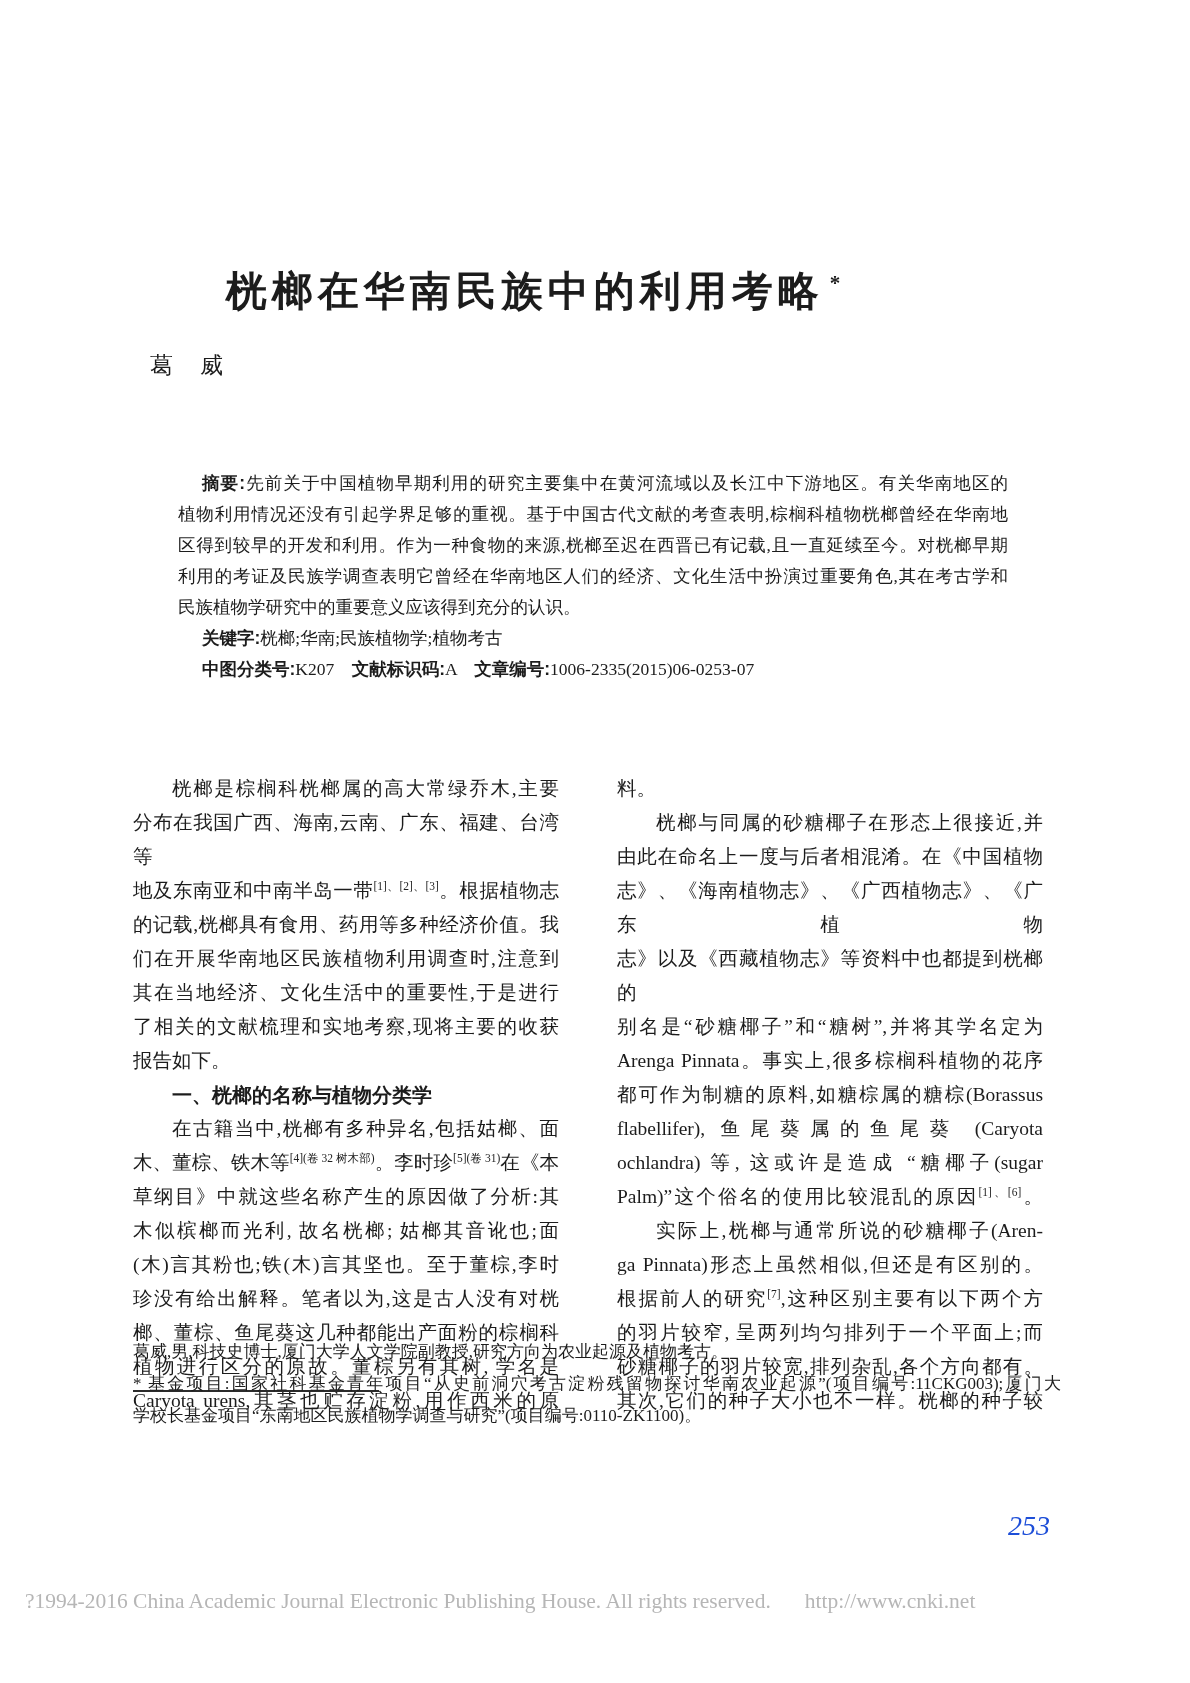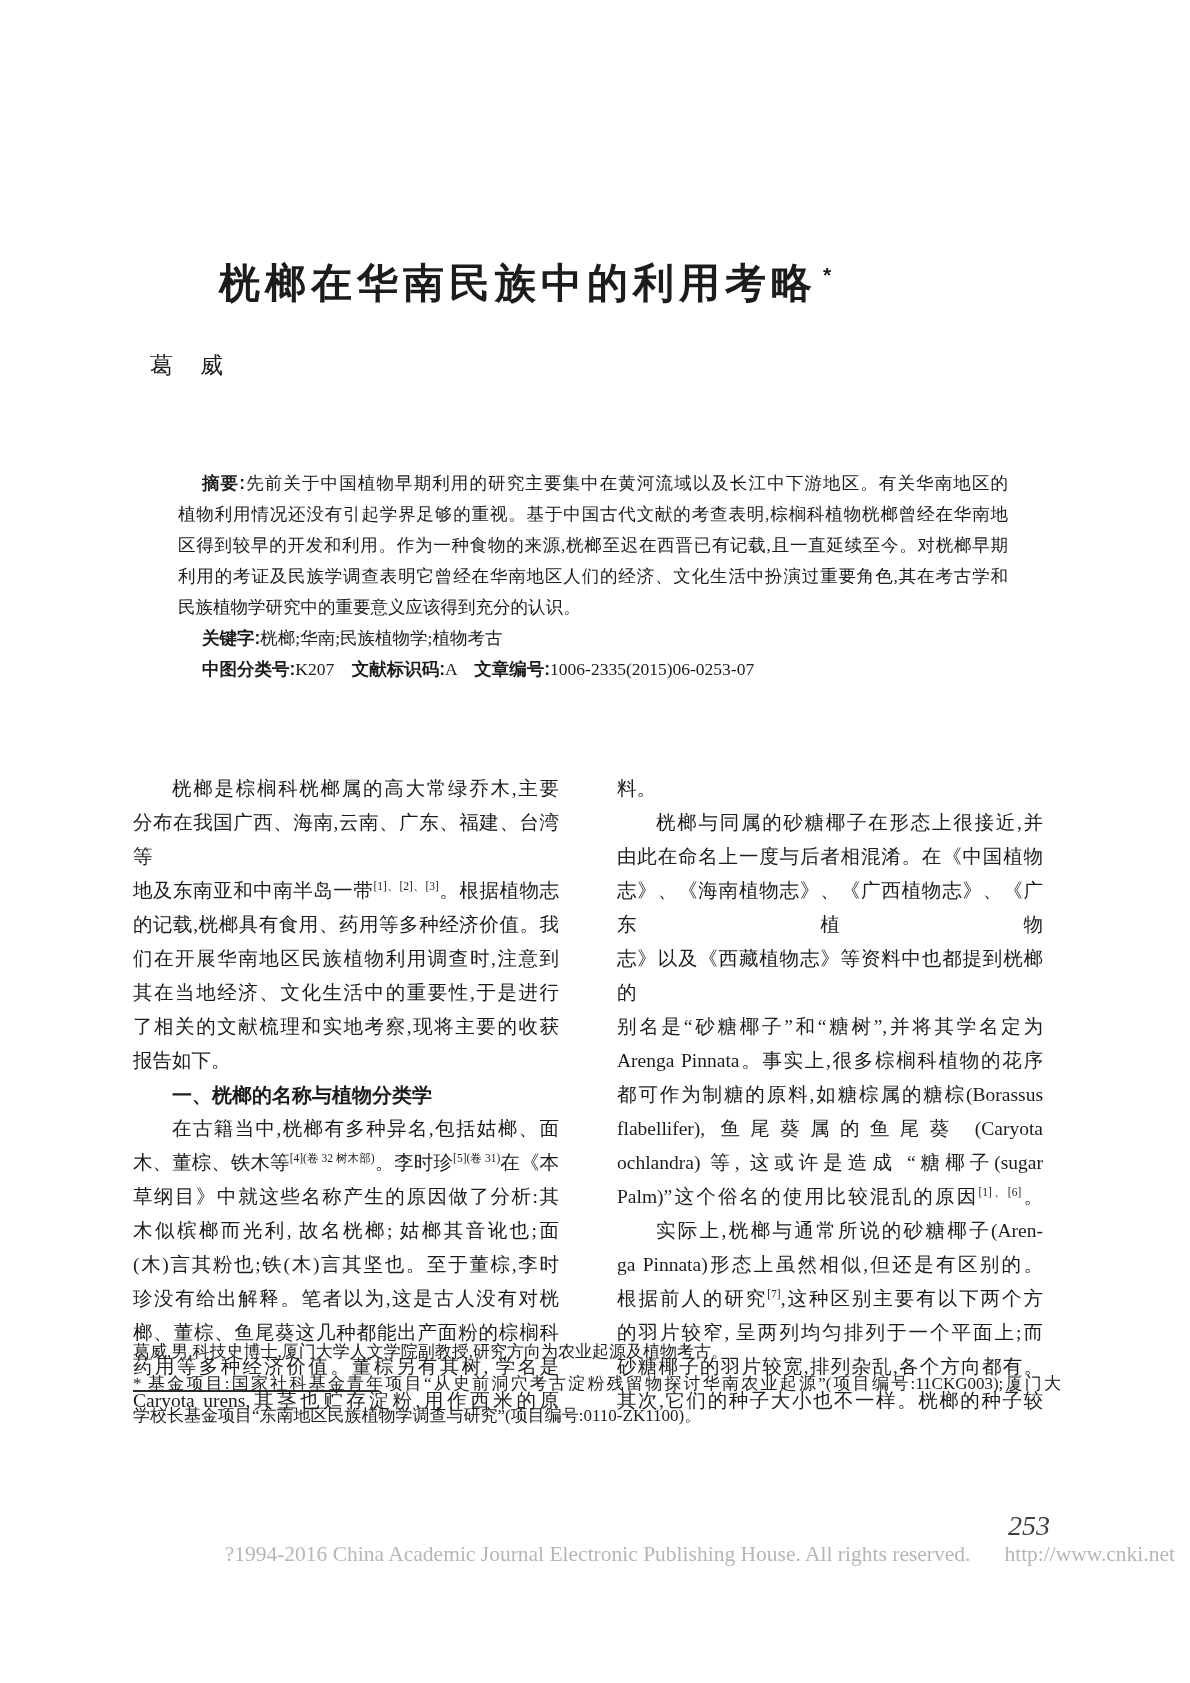--- a/index.html
+++ b/index.html
@@ -2,23 +2,23 @@
 <html><head>
 <meta charset="utf-8">
 <style>
   html,body { margin:0; padding:0; background:#e8e8e8; }
   .page {
     position:relative; width:1190px; height:1683px; margin:0 auto;
     background:#ffffff; overflow:hidden;
     font-family:"Liberation Serif", serif; color:#1c1c1c;
   }
   .title {
-    position:absolute; top:256px; left:95px; width:860px; margin:0;
+    position:absolute; top:256px; left:95px; width:860px; margin:8px;
     text-align:center; font-size:41px; font-weight:700; letter-spacing:5px;
-    font-family:Liberation Sans, sans-serif;
+    font-family:Liberation Serif, serif;
   }
   .title sup { font-size:21px; letter-spacing:0; margin-left:6px; }
   .author {
     position:absolute; top:350px; left:150px; width:1000px;
     text-align:left; font-size:23px; letter-spacing:2px;
   }
   .front {
     position:absolute; left:178px; top:468px; width:830px;
     font-size:17.5px; line-height:31px;
   }
@@ -37,27 +37,26 @@
   .fnrule {
     position:absolute; left:133px; top:1390px; width:246px;
     border-top:2px solid #2b2b2b; height:0;
   }
   .footnotes {
     position:absolute; left:133px; top:1336px; width:928px;
     font-size:17px; line-height:32px;
   }
   .pageno {
     position:absolute; top:1510px; left:850px; width:200px;
-    text-align:right; font-style:italic; font-size:28px; color:#404040;
+    text-align:right; font-style:italic; font-size:28px; color:#1d4ed8;
   }
   .copyright {
-    position:absolute; top:1542px; left:25px; width:1150px;
+    position:absolute; top:1589px; left:25px; width:1150px;
     font-size:21.5px; color:#b6b6b6; white-space:nowrap;
     font-family:"Liberation Serif", serif;
-    text-align:right;
   }
   .copyright .url { margin-left:34px; }
 </style>
 </head>
 <body>
 
 <div class="page" style="color: rgb(28, 28, 28);">
 
   <h1 class="title"><span>桄榔在华南民族中的利用考略</span><sup>*</sup></h1>
 
@@ -83,21 +82,21 @@
       <div class="line fill">了相关的文献梳理和实地考察,现将主要的收获</div>
       <div class="line">报告如下。</div>
       <div class="line indent bold">一、桄榔的名称与植物分类学</div>
       <div class="line fill indent">在古籍当中,桄榔有多种异名,包括姑榔、面</div>
       <div class="line fill">木、董棕、铁木等<sup>[4](卷 32 树木部)</sup>。李时珍<sup>[5](卷 31)</sup>在《本</div>
       <div class="line fill">草纲目》中就这些名称产生的原因做了分析:其</div>
       <div class="line fill">木似槟榔而光利, 故名桄榔; 姑榔其音讹也;面</div>
       <div class="line fill">(木)言其粉也;铁(木)言其坚也。至于董棕,李时</div>
       <div class="line fill">珍没有给出解释。笔者以为,这是古人没有对桄</div>
       <div class="line fill">榔、董棕、鱼尾葵这几种都能出产面粉的棕榈科</div>
-      <div class="line fill">药用等多种经济价值。董棕另有其树, 学名是</div>
+      <div class="line fill">植物进行区分的原故。董棕另有其树, 学名是</div>
       <div class="line fill">Caryota urens,其茎也贮存淀粉,用作西米的原</div>
     </div>
   <div class="col" id="col-right">
       <div class="line">料。</div>
       <div class="line fill indent">桄榔与同属的砂糖椰子在形态上很接近,并</div>
       <div class="line fill">由此在命名上一度与后者相混淆。在《中国植物</div>
       <div class="line fill">志》、《海南植物志》、《广西植物志》、《广东植物</div>
       <div class="line fill">志》以及《西藏植物志》等资料中也都提到桄榔的</div>
       <div class="line fill">别名是“砂糖椰子”和“糖树”,并将其学名定为</div>
       <div class="line fill">Arenga Pinnata。事实上,很多棕榈科植物的花序</div>

